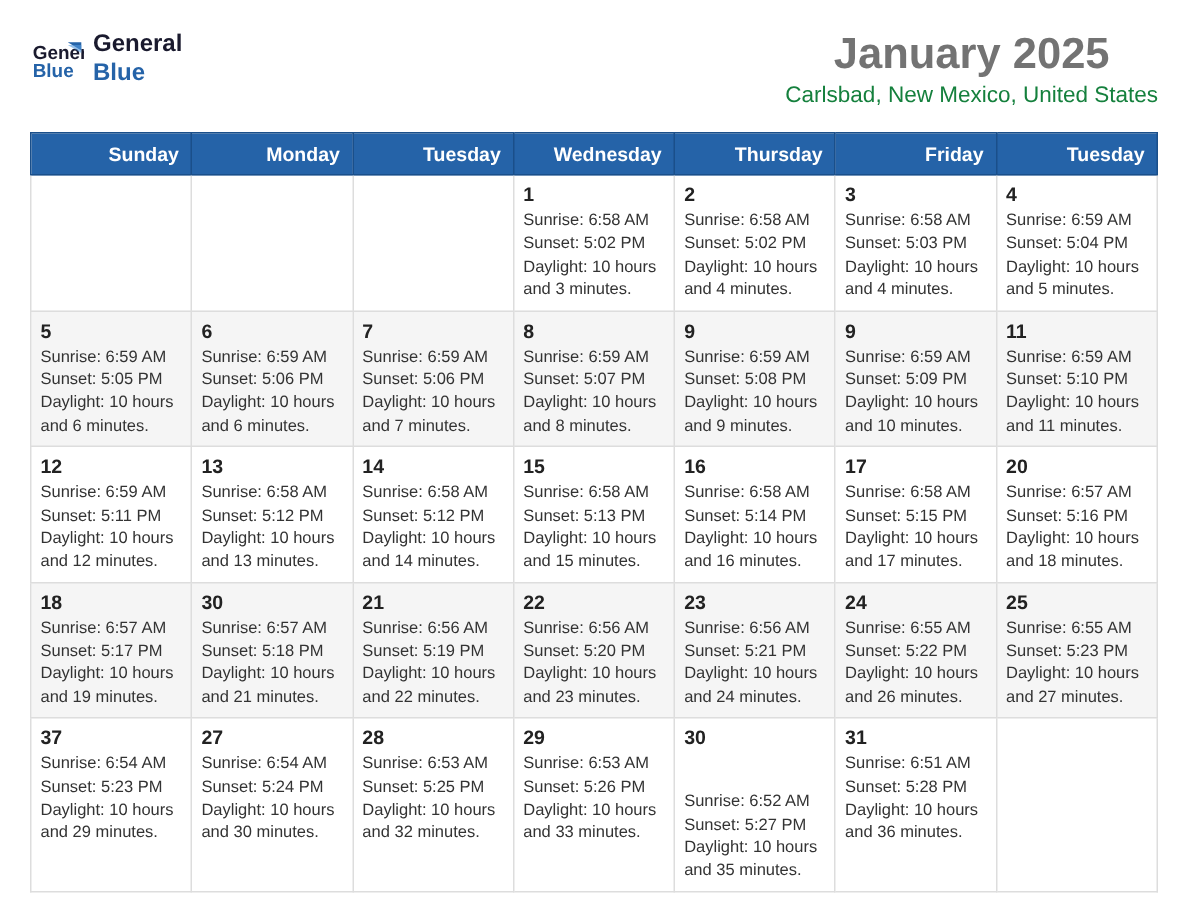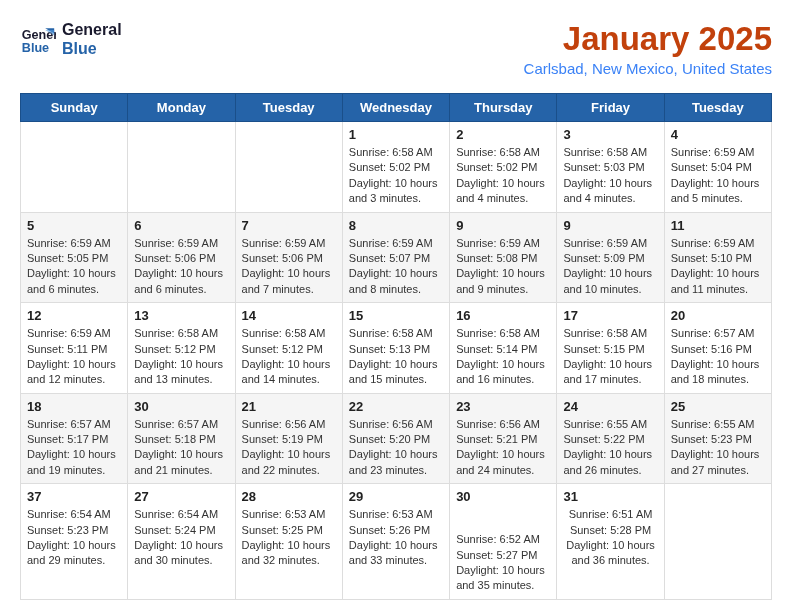--- a/index.html
+++ b/index.html
@@ -22,41 +22,42 @@
       gap: 4px;
     }
     .logo-icon {
       width: 36px;
       height: 36px;
     }
     .title-block {
       text-align: right;
     }
     .month-title {
-      font-size: 33px;
+      font-size: 29px;
       font-weight: bold;
-      color: #c2410c;
+      color: #737373;
+      text-align: center;
     }
     .location-title {
       font-size: 15px;
-      color: #3b82f6;
+      color: #15803d;
       margin-top: 2px;
     }
     .calendar {
       width: 100%;
       border-collapse: collapse;
       border: 1px solid #ccc;
     }
     .calendar th {
       background: #2563a8;
       color: #fff;
       font-size: 13px;
       font-weight: bold;
       padding: 6px 8px;
-      text-align: center;
+      text-align: right;
       border: 1px solid #1a4f8a;
     }
     .calendar td {
       width: calc(100% / 7);
       vertical-align: top;
       padding: 5px 6px;
       font-size: 11px;
       color: #333;
       border: 1px solid #ddd;
       background: #fff;
@@ -334,21 +335,21 @@
         </td>
         <td>
           <span class="day-number">30</span>
           <div class="day-info" style="white-space: pre-line; margin-top: 28px;">Sunrise: 6:52 AM
 Sunset: 5:27 PM
 Daylight: 10 hours
 and 35 minutes.</div>
         </td>
         <td>
           <span class="day-number">31</span>
-          <div class="day-info" style="white-space: pre-line; text-align: center;">Sunrise: 6:51 AM
+          <div class="day-info" style="white-space: pre-line;">Sunrise: 6:51 AM
 Sunset: 5:28 PM
 Daylight: 10 hours
 and 36 minutes.</div>
         </td>
         <td class="empty-cell"></td>
       </tr>
     </tbody>
 </table>
 
 </body></html>

